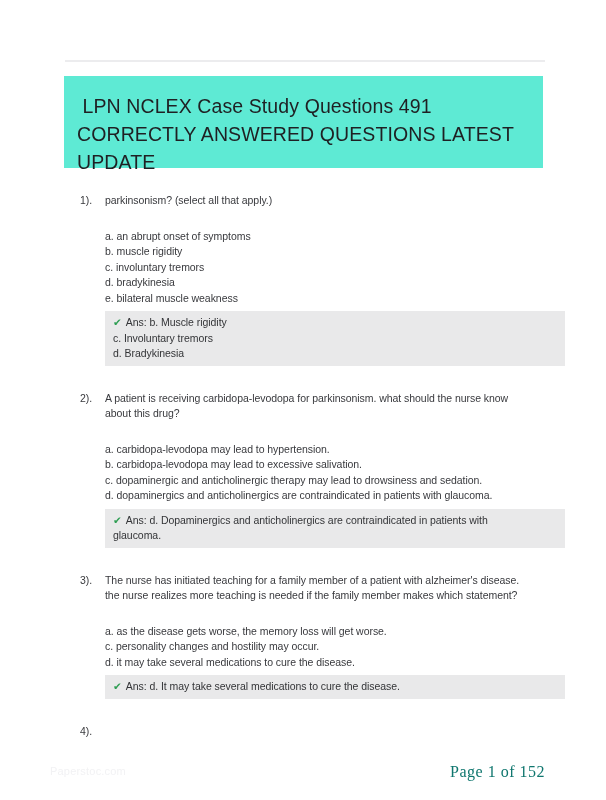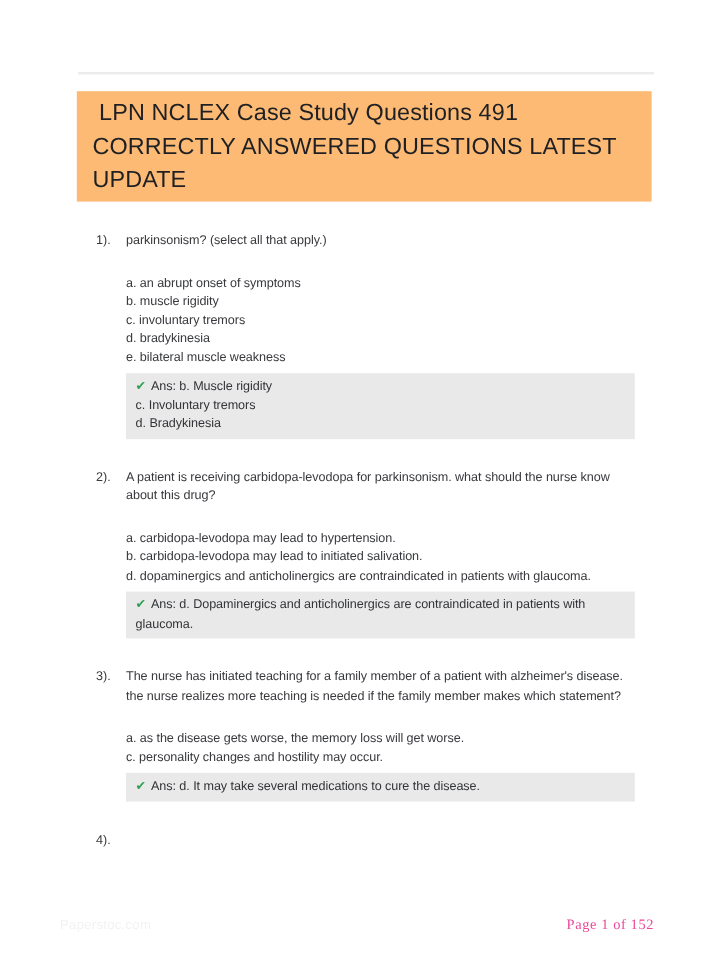--- a/index.html
+++ b/index.html
@@ -8,58 +8,58 @@
   .page {
     position:relative; width:606px; height:800px;
     background:#ffffff; overflow:hidden;
   }
   .top-rule {
     position:absolute; left:65px; top:60px; width:480px; height:2px;
     background:#ececee;
   }
   .title-box {
     position:absolute; left:64px; top:76px; width:479px; height:92px;
-    background:#fdba74; padding:4px 13px;
+    background:#5eead4; padding:16px 13px;
   }
   .title-line {
     font-size:19.5px; line-height:28px; color:#1f2023;
     white-space:pre; letter-spacing:0.1px;
   }
   .content {
     position:absolute; left:65px; top:193px; width:480px;
   }
   .question { position:relative; padding-left:40px; margin-bottom:25px; }
   .qnum {
     position:absolute; left:15px; top:0;
     font-size:10.5px; line-height:15.5px; color:#38393d;
   }
   .qline {
     font-size:10.5px; line-height:15.5px; color:#38393d;
     white-space:pre; letter-spacing:-0.05px;
   }
   .options { margin-top:20px; }
   .answer-box {
     margin-top:5px; background:#e9e9ea; padding:4px 8px;
-    width:424px; margin-left:0;
+    width:460px; margin-left:0;
   }
   .aline {
     font-size:10.5px; line-height:15.5px; color:#333437;
     letter-spacing:-0.05px;
   }
   .check {
     color:#2e9e53; font-family:"DejaVu Sans", sans-serif;
     font-size:10.5px; margin-right:4px; font-weight:bold;
   }
   .footer-left {
     position:absolute; left:50px; top:765px;
     font-size:11px; color:#f2f2f4; letter-spacing:0.2px;
   }
   .footer-right {
     position:absolute; right:61px; top:763px;
-    font-size:12px; color:#ec4899;
+    font-size:16px; color:#0f766e;
     font-family:"Liberation Serif", serif; letter-spacing:0.5px;
   }
 </style>
 </head>
 <body>
 
 <div class="page">
 
   <div class="top-rule"></div>
 
@@ -90,38 +90,40 @@
   </section>
 
   <section class="question">
     <span class="qnum">2).</span>
     <div class="qtext">
           <div class="qline">A patient is receiving carbidopa-levodopa for parkinsonism. what should the nurse know</div>
           <div class="qline">about this drug?</div>
         </div>
     <div class="options">
           <div class="qline">a. carbidopa-levodopa may lead to hypertension.</div>
-          <div class="qline">b. carbidopa-levodopa may lead to initiated salivation.</div>
+          <div class="qline">b. carbidopa-levodopa may lead to excessive salivation.</div>
+          <div class="qline">c. dopaminergic and anticholinergic therapy may lead to drowsiness and sedation.</div>
           <div class="qline">d. dopaminergics and anticholinergics are contraindicated in patients with glaucoma.</div>
         </div>
     <div class="answer-box">
           <div class="aline"><span class="check">✔</span>Ans: d. Dopaminergics and anticholinergics are contraindicated in patients with</div>
           <div class="aline">glaucoma.</div>
         </div>
   </section>
 
   <section class="question">
     <span class="qnum">3).</span>
     <div class="qtext">
           <div class="qline">The nurse has initiated teaching for a family member of a patient with alzheimer's disease.</div>
           <div class="qline">the nurse realizes more teaching is needed if the family member makes which statement?</div>
         </div>
     <div class="options">
           <div class="qline">a. as the disease gets worse, the memory loss will get worse.</div>
           <div class="qline">c. personality changes and hostility may occur.</div>
+          <div class="qline">d. it may take several medications to cure the disease.</div>
         </div>
     <div class="answer-box">
           <div class="aline"><span class="check">✔</span>Ans: d. It may take several medications to cure the disease.</div>
         </div>
   </section>
 
   <section class="question">
     <span class="qnum">4).</span>
     <div class="qtext"></div>
 

